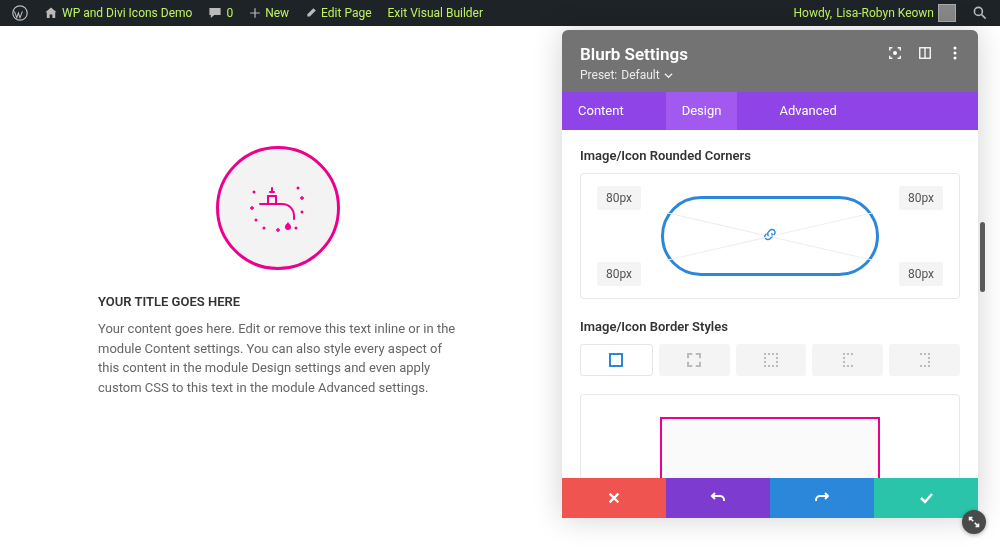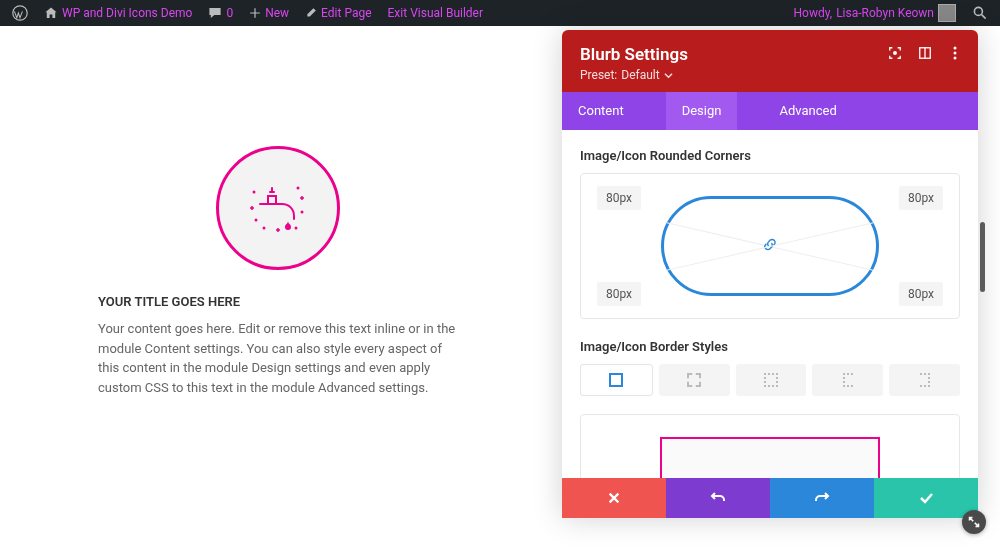--- a/index.html
+++ b/index.html
@@ -1,50 +1,50 @@
 <!DOCTYPE html>
 <html><head>
 <meta charset="utf-8">
 <style>
   * { box-sizing: border-box; margin: 0; padding: 0; }
   html, body { width: 1000px; height: 548px; font-family: -apple-system, "Segoe UI", Roboto, Helvetica, Arial, sans-serif; background: #fff; overflow: hidden; }
 
   
   .wpbar { display: flex; align-items: center; height: 26px; background: #1d2327; color: #ddd; font-size: 12px; padding: 0 6px; justify-content: space-between; }
   .wpbar-left, .wpbar-right { display: flex; align-items: center; gap: 4px; }
-  .wpbar .item { display: flex; align-items: center; gap: 4px; padding: 0 6px; height: 16px; color: #d946ef; cursor: pointer; }
+  .wpbar .item { display: flex; align-items: center; gap: 4px; padding: 0 6px; height: 16px; color: #bef264; cursor: pointer; }
   .wpbar svg { fill: #bbb; }
   .wpbar .avatar { width: 18px; height: 18px; background: #888; border: 1px solid #aaa; }
 
   
   .stage { position: relative; width: 1000px; height: 522px;  }
 
   .content-col { position: absolute; left: 0; top: 0; width: 560px; height: 522px; padding-top: 120px; }
   .blurb { width: 360px; margin-left: 98px; }
   .blurb-icon-wrap { display: flex; justify-content: center; margin-bottom: 24px; }
   .blurb-icon { width: 124px; height: 124px; border: 3px solid #ec008c; border-radius: 50%; background: #f3f3f3; display: flex; align-items: center; justify-content: center; }
   .blurb-title { font-size: 13px; font-weight: 600; color: #333; margin-bottom: 10px; }
   .blurb-text  { font-size: 13px; line-height: 1.5; color: #666; }
 
   
   .panel { position: absolute; right: 22px; top: 4px; width: 416px; background: #fff; box-shadow: 0 0 30px rgba(0,0,0,.18); border-radius: 6px 6px 0 0; }
-  .panel-head { background: #b91c1c; color: #fff; padding: 14px 18px 10px; border-radius: 6px 6px 0 0; position: relative; }
+  .panel-head { background: #737373; color: #fff; padding: 14px 18px 10px; border-radius: 6px 6px 0 0; position: relative; }
   .panel-title { font-size: 17px; font-weight: 600; }
   .panel-sub   { font-size: 12px; opacity: .85; margin-top: 4px; display: flex; align-items: center; gap: 4px; }
   .panel-head-icons { position: absolute; right: 14px; top: 14px; display: flex; gap: 12px; }
   .panel-head-icons .hicon { width: 18px; height: 18px; display:flex; align-items:center; justify-content:center; cursor:pointer; }
 
   .panel-tabs { display: flex; background: #8e44e6; gap: 26px; }
   .panel-tab  { padding: 11px 16px 12px; font-size: 13px; color: #fff; cursor: pointer; }
   .panel-tab.active { background: #a259f0; }
 
   .panel-body { padding: 14px 18px 8px; height: 348px; overflow: hidden; }
   .sect-label { font-size: 13px; font-weight: 600; color: #333; margin: 4px 0 10px; }
 
-  .corner-box { border: 1px solid #e7e7e7; border-radius: 4px; padding: 14px 16px 10px; position: relative; height: 146px; }
+  .corner-box { border: 1px solid #e7e7e7; border-radius: 4px; padding: 14px 16px 10px; position: relative; height: 126px; }
   .cval { position: absolute; width: 44px; height: 24px; background: #f4f4f4; color: #555; font-size: 12px; text-align: center; line-height: 24px; border-radius: 2px; }
   .cval.tl { left: 16px; top: 12px; }
   .cval.tr { right: 16px; top: 12px; }
   .cval.bl { left: 16px; bottom: 12px; }
   .cval.br { right: 16px; bottom: 12px; }
   .pill { position: absolute; left: 80px; right: 80px; top: 22px; bottom: 22px; border: 3px solid #2b87da; border-radius: 999px; }
   .pill::before, .pill::after { content:""; position:absolute; left:0; right:0; top:50%; border-top:1px solid #eee; }
   .pill::before { transform: rotate(13deg); }
   .pill::after  { transform: rotate(-13deg); }
   .link-ico { position:absolute; left:50%; top:50%; transform:translate(-50%,-50%); color:#2b87da; }

